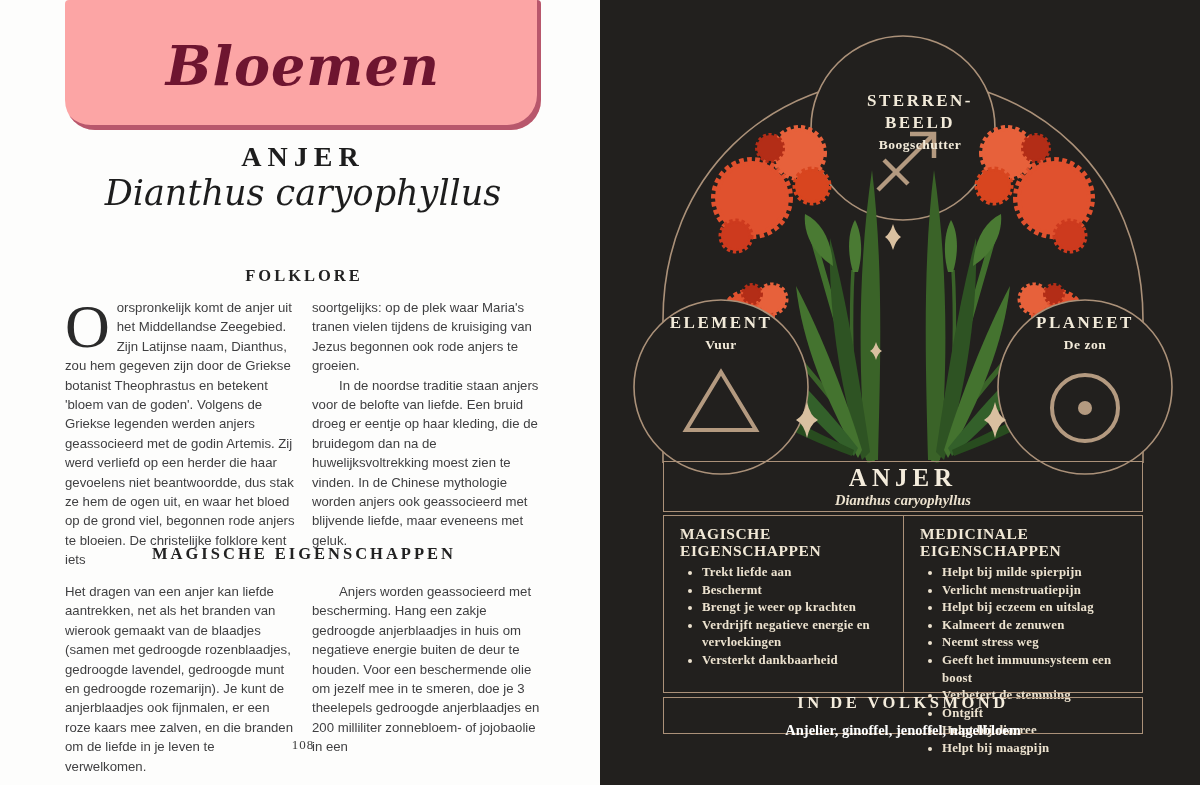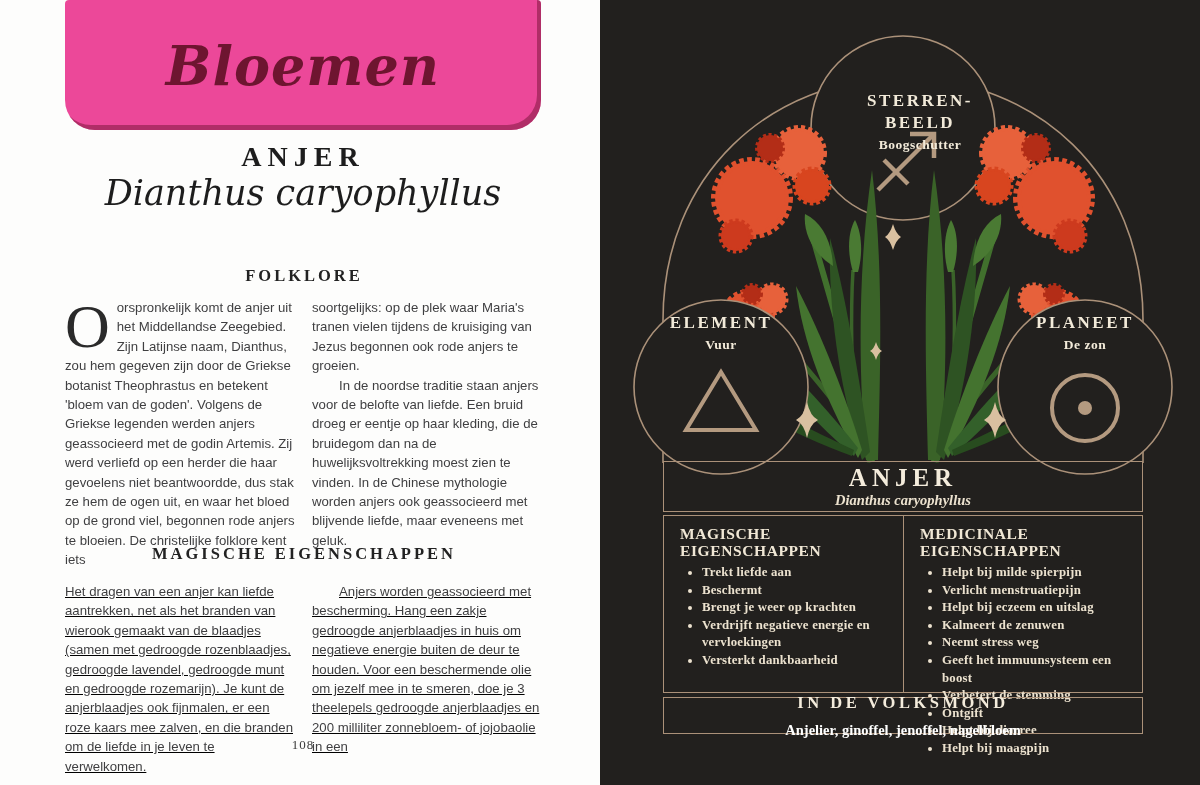--- a/index.html
+++ b/index.html
@@ -1,35 +1,35 @@
 <!DOCTYPE html>
 <html><head>
 <meta charset="utf-8">
 <style>
   html,body{margin:0;padding:0;}
   body{width:1200px;height:785px;position:relative;font-family:"Liberation Sans",sans-serif;background:#fdfdfc;overflow:hidden;}
 
   
   .page-left{position:absolute;left:0;top:0;width:600px;height:785px;background:#fdfdfc;}
-  .banner{position:absolute;left:65px;top:0;width:476px;height:130px;background:#ec4899;
+  .banner{position:absolute;left:65px;top:0;width:476px;height:130px;background:#fca5a5;
           border-radius:4px 4px 30px 30px;box-shadow:inset -4px -5px 0 rgba(128,24,62,.55);}
   .banner-title{position:absolute;left:0;right:0;top:34px;text-align:center;
           font-family:"DejaVu Serif","Liberation Serif",serif;font-style:italic;font-weight:700;
           font-size:54px;color:#6e1530;letter-spacing:1px;}
   .flower-title{position:absolute;left:65px;width:476px;top:141px;text-align:center;
           font-family:"Liberation Serif",serif;font-weight:700;font-size:28px;letter-spacing:6px;color:#1d1d1d;}
   .flower-subtitle{position:absolute;left:65px;width:476px;top:173px;text-align:center;
           font-family:"DejaVu Serif","Liberation Serif",serif;font-style:italic;font-size:35px;color:#1d1d1d;}
   .sec-heading{position:absolute;left:65px;width:478px;text-align:center;
           font-family:"Liberation Serif",serif;font-weight:700;font-size:16.5px;letter-spacing:3px;color:#222;}
   .heading-folklore{top:266px;}
   .heading-magic{top:544px;}
   .two-cols{position:absolute;left:65px;width:478px;display:flex;gap:17px;}
   .cols-folklore{top:298px;}
-  .cols-magic{top:582px;text-decoration:underline;}
+  .cols-magic{top:582px;}
   .col{width:230px;font-size:13.2px;line-height:19.4px;color:#3f3f41;}
   .col p{margin:0;}
   .indent{text-indent:27px;}
   .dropcap{float:left;font-family:"Liberation Serif",serif;font-size:62px;line-height:52px;
           color:#2a2a2a;margin:2px 7px 0 0;font-weight:400;}
   .page-number{position:absolute;left:65px;width:476px;top:737px;text-align:center;
           font-size:13px;letter-spacing:1px;color:#3a3a3a;font-family:"Liberation Serif",serif;}
 
   
   .page-right{position:absolute;left:600px;top:0;width:600px;height:785px;background:#22201e;color:#f0e7d5;}

